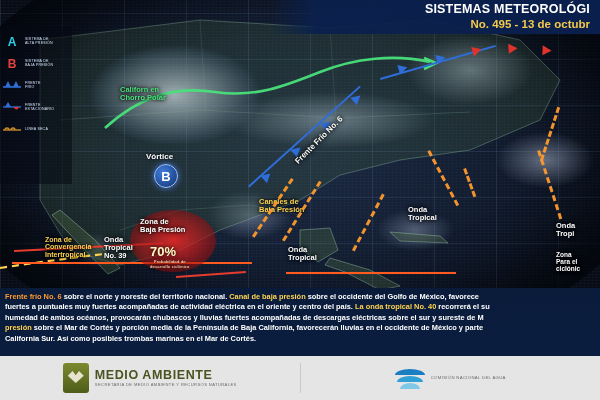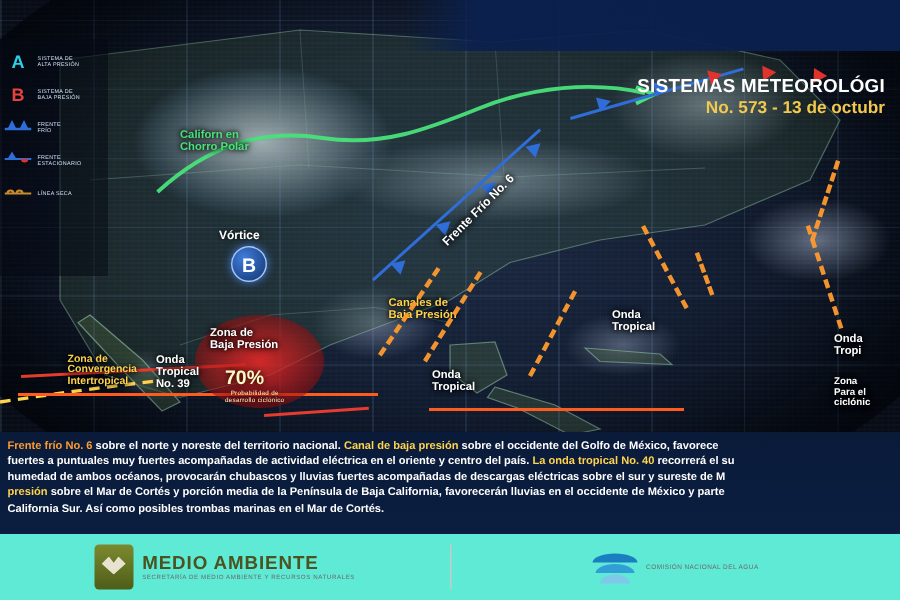--- a/index.html
+++ b/index.html
@@ -48,21 +48,21 @@
   }
   
   .land{position:absolute;left:0;top:0;width:600px;height:290px;}
 
   
   .header{
     position:absolute;right:0;top:0;width:330px;height:34px;
     background:linear-gradient(90deg, rgba(9,27,66,0) 0%, rgba(10,32,78,.92) 14%, rgba(10,32,78,.96) 100%);
     color:#fff;text-align:right;padding:2px 10px 0 0;box-sizing:border-box;
   }
-  .h-title{font-size:12.5px;font-weight:bold;letter-spacing:.2px;line-height:15px;margin-top:48px;}
+  .h-title{font-size:12.5px;font-weight:bold;letter-spacing:.2px;line-height:15px;}
   .h-sub{font-size:11.5px;font-weight:bold;color:#f2c94c;line-height:14px;}
 
   
   .legend{
     position:absolute;left:0;top:26px;width:72px;height:158px;
     background:rgba(6,10,20,.55);
     padding:4px 3px;box-sizing:border-box;
   }
   .lg-row{display:flex;align-items:center;gap:4px;height:22px;}
   .lg-ico{width:18px;flex:0 0 18px;text-align:center;}
@@ -122,21 +122,21 @@
     position:absolute;left:0;top:288px;width:600px;height:72px;
     background:linear-gradient(180deg,#0a1b3a 0%, #0b1e40 100%);
     color:#fff;font-size:7.4px;line-height:10.4px;padding:4px 5px 16px 5px;box-sizing:border-box;
     font-weight:bold;
   }
   .bulletin b.o{color:#ff9a2e;}
   .bulletin b.y{color:#ffd34d;}
 
   
   .footer{
-    position:absolute;left:0;top:356px;width:600px;height:44px;background:#5eead4;
+    position:absolute;left:0;top:356px;width:600px;height:44px;background:#e5e5e5;
     display:flex;align-items:center;
   }
   .f-left{flex:1;display:flex;align-items:center;justify-content:center;gap:6px;}
   .f-div{width:1px;height:30px;background:#c9c9c9;}
   .f-right{flex:1;display:flex;align-items:center;justify-content:center;gap:6px;}
   .eagle{
     width:26px;height:30px;border-radius:3px;
     background:linear-gradient(180deg,#7b8a2f,#4e5d18);
     position:relative;
   }
@@ -251,21 +251,21 @@
   <div class="ann yellow" style="left:14px;top:236px;font-size:7px;white-space:pre;">Zona de
 Convergencia
 Intertropical</div>
 
   <div class="ann white" style="left:556px;top:252px;font-size:6.5px;white-space:pre;">Zona
 Para el
 ciclónic</div>
 
   <div class="header">
     <div class="h-title">SISTEMAS METEOROLÓGI</div>
-    <div class="h-sub">No. 573 - 13 de octubr</div>
+    <div class="h-sub">No. 495 - 13 de octubr</div>
   </div>
 
   <div class="legend">
     <div class="lg-row">
       <div class="lg-ico"><span class="letA">A</span></div>
       <div class="lg-txt" style="white-space:pre;">SISTEMA DE
 ALTA PRESIÓN</div>
     </div>
     <div class="lg-row">
       <div class="lg-ico"><span class="letB">B</span></div>

